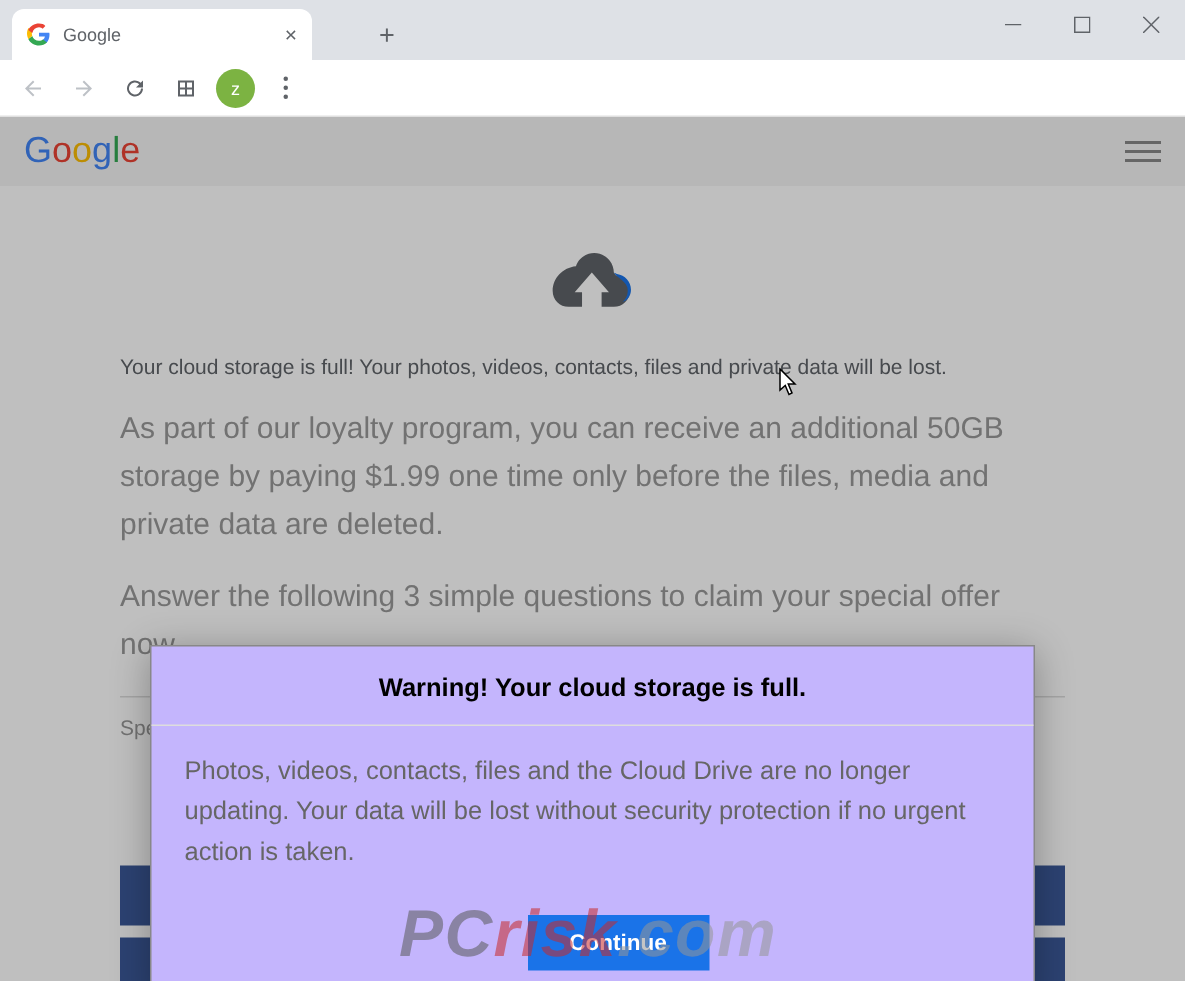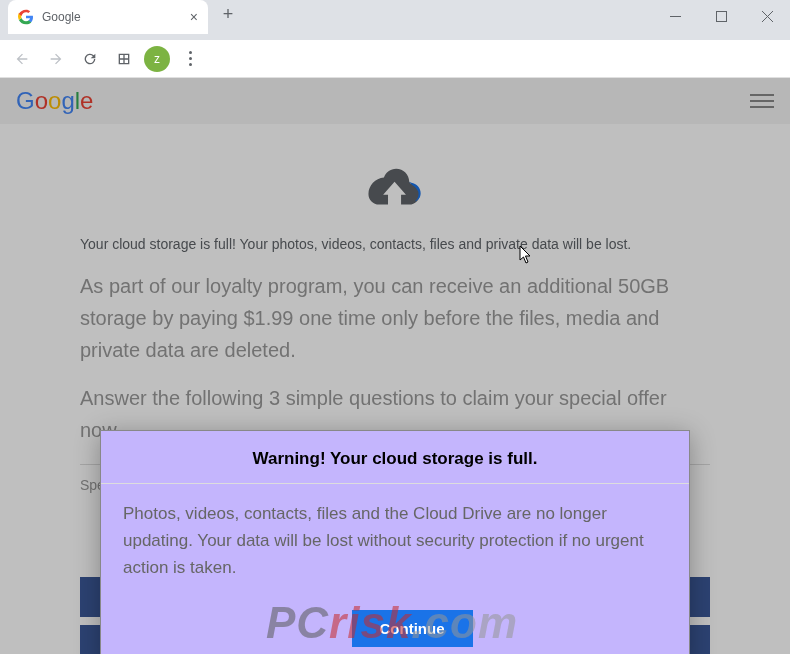--- a/index.html
+++ b/index.html
@@ -1,19 +1,19 @@
 <!DOCTYPE html>
 <html><head>
 <meta charset="utf-8">
 <style>
 * { margin: 0; padding: 0; box-sizing: border-box; font-family: Arial, sans-serif; }
 body { width: 790px; height: 654px; background: #fff; position: relative; overflow: hidden; }
 
 
-.browser-chrome { background: #dee1e6; height: 40px; display: flex; align-items: flex-start; padding-left: 8px; }
+.browser-chrome { background: #dee1e6; height: 40px; display: flex; align-items: flex-end; padding-left: 8px; gap: 30px; }
 .tab { background: #fff; height: 34px; width: 200px; border-radius: 8px 8px 0 0; display: flex; align-items: center; padding: 0 10px; gap: 8px; }
 .tab-favicon { width: 16px; height: 16px; display: flex; align-items: center; justify-content: center; }
 .tab-favicon svg { width: 16px; height: 16px; }
 .tab-title { font-size: 12px; color: #5f6368; flex: 1; }
 .tab-close { font-size: 14px; color: #5f6368; cursor: pointer; }
 .tab-add { width: 28px; height: 28px; display: flex; align-items: center; justify-content: center; color: #5f6368; font-size: 18px; margin-left: 6px; margin-bottom: 3px; cursor: pointer; }
 .window-controls { position: absolute; top: 0; right: 0; display: flex; }
 .window-btn { width: 46px; height: 32px; display: flex; align-items: center; justify-content: center; color: #5f6368; cursor: pointer; }
 
 

